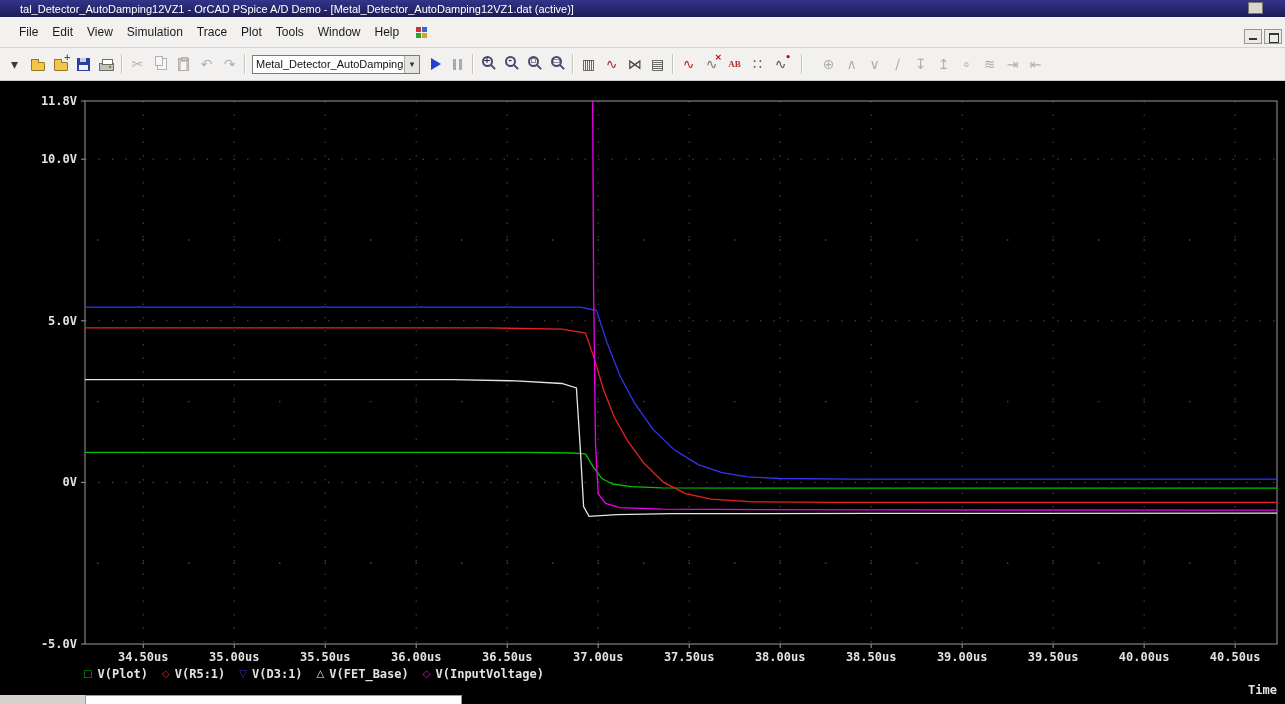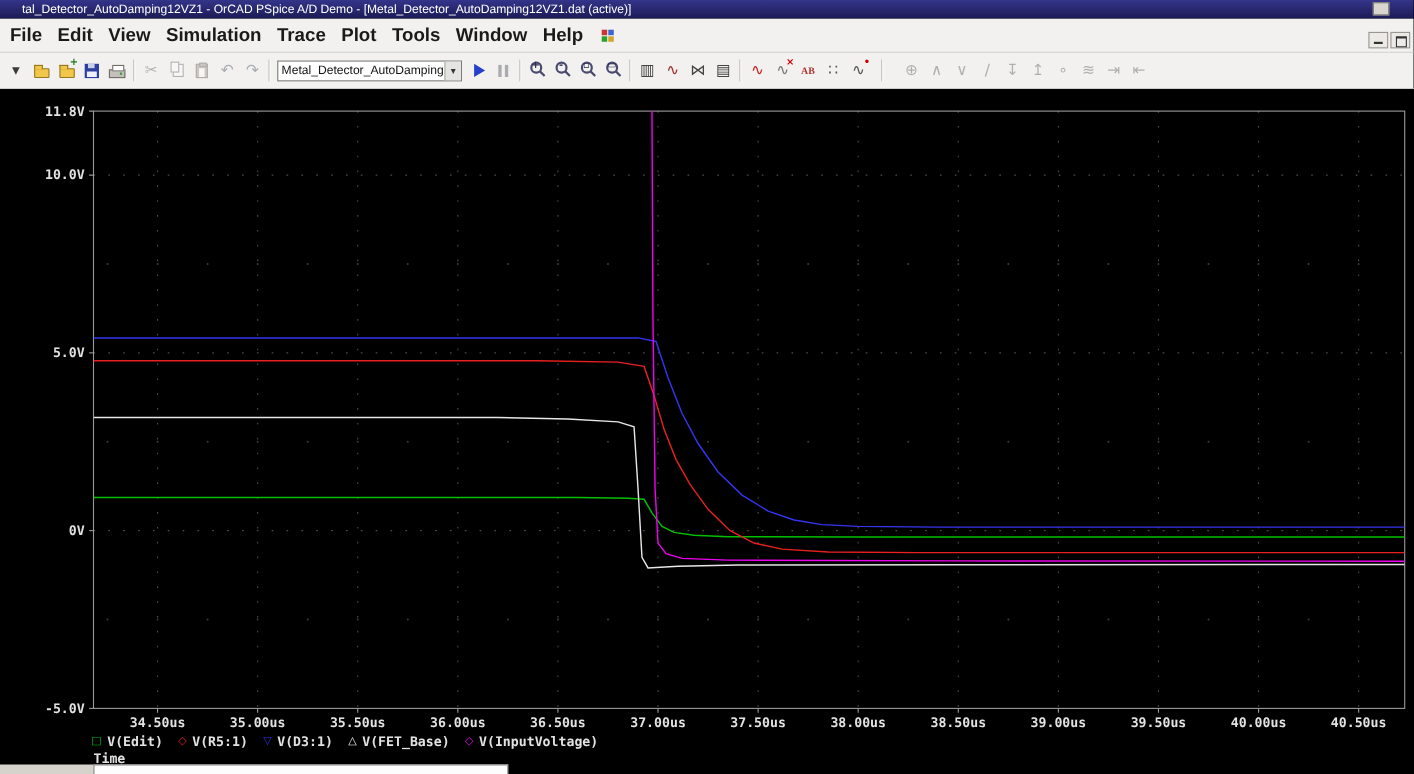--- a/index.html
+++ b/index.html
@@ -7,22 +7,22 @@
 
   
   #titlebar{position:absolute;left:0;top:0;width:1285px;height:17px;
     background:linear-gradient(180deg,#34348a 0%,#1b1b55 100%);
     color:#fff;font-size:11px;display:flex;align-items:center;padding-left:20px;white-space:nowrap;}
   #titlebar .partial-btn{position:absolute;right:22px;top:2px;width:15px;height:12px;
     background:#d9d6d0;border:1px solid #77756f;}
 
   
   #menubar{position:absolute;left:0;top:17px;width:1285px;height:31px;background:#f2f1ef;
-    border-bottom:1px solid #d8d6d2;display:flex;align-items:center;padding-left:2px;
-    font-size:17px;color:#1a1a1a;font-weight:bold;}
+    border-bottom:1px solid #d8d6d2;display:flex;align-items:center;padding-left:12px;
+    font-size:12px;color:#1a1a1a;}
   .menu-item{padding:4px 7px;cursor:default;}
   #mdi-child-icon{width:5px;height:5px;background:#cc3333;
     box-shadow:6px 0 0 #3a66d3,0 6px 0 #2ea02e,6px 6px 0 #d3a32e;margin-left:10px;margin-top:-6px;}
   #mdi-buttons{position:absolute;right:3px;bottom:3px;display:flex;}
   .mdi-btn{width:18px;height:15px;border:1px solid #999690;background:#eceae6;margin-left:2px;position:relative;}
   .mdi-btn.min::after{content:"";position:absolute;left:4px;bottom:3px;width:8px;height:2px;background:#333;}
   .mdi-btn.restore::after{content:"";position:absolute;left:4px;top:3px;width:8px;height:7px;
     border:1px solid #333;border-top-width:2px;}
 
   
@@ -79,21 +79,21 @@
   .mdot{fill:#3e3e3e;}
   .axisbox{fill:none;stroke:#9a9a9a;stroke-width:1;}
   .tick{stroke:#9a9a9a;stroke-width:1;}
   .xlab{fill:#e2e2e2;font:bold 12px "DejaVu Sans Mono",monospace;text-anchor:middle;}
   .ylab{fill:#e2e2e2;font:bold 12px "DejaVu Sans Mono",monospace;text-anchor:end;}
   .trace{fill:none;stroke-width:1.3;}
   #legend{position:absolute;left:83px;top:586px;display:flex;align-items:center;}
   .legend-item{display:flex;align-items:center;margin-right:14px;}
   .lmark{font-family:"DejaVu Sans",sans-serif;font-size:10px;margin-right:5px;line-height:1;}
   .llab{color:#e2e2e2;font:bold 12px "DejaVu Sans Mono",monospace;}
-  #time-label{position:absolute;left:85px;top:602px;width:1192px;text-align:left;
+  #time-label{position:absolute;left:85px;top:602px;width:1192px;text-align:right;
     color:#e2e2e2;font:bold 12px "DejaVu Sans Mono",monospace;}
 
   
   #strip-left{position:absolute;left:0;top:695px;width:85px;height:9px;background:#d6d3cd;}
   #strip-box{position:absolute;left:85px;top:695px;width:377px;height:9px;background:#fdfdfd;
     border:1px solid #9a9a9a;border-bottom:none;}
 </style>
 </head>
 <body>
 
@@ -382,21 +382,21 @@
       <text x="77" y="567" class="ylab">-5.0V</text>
       <polyline points="85.0,371.3 525.4,371.3 570.9,372.0 585.5,372.9 592.7,385.2 601.8,397.5 612.8,403.0 631.0,405.6 661.9,406.9 780.2,407.2 1277.0,407.2" class="trace" stroke="#00c000" clip-path="url(#pc)"></polyline>
       <polyline points="85.0,246.9 489.0,246.9 561.8,248.2 585.5,252.1 594.6,278.6 603.7,309.3 614.6,336.8 627.3,359.4 643.7,382.0 663.7,401.4 685.5,412.7 711.0,418.2 752.9,420.8 834.8,421.4 1277.0,421.4" class="trace" stroke="#e82020" clip-path="url(#pc)"></polyline>
       <polyline points="85.0,226.2 580.0,226.2 596.4,229.4 607.3,262.4 620.0,294.7 634.6,322.2 652.8,348.1 674.6,369.1 698.3,383.6 721.9,391.7 747.4,395.9 780.2,397.5 853.0,398.2 1277.0,398.2" class="trace" stroke="#3535f0" clip-path="url(#pc)"></polyline>
       <polyline points="85.0,298.6 452.6,298.6 516.3,299.9 561.8,302.5 576.4,307.0 580.0,362.6 583.6,425.6 589.1,435.3 616.4,433.7 671.0,432.7 871.2,432.4 1277.0,432.1" class="trace" stroke="#e6e6e6" clip-path="url(#pc)"></polyline>
       <polyline points="592.7,20.0 593.6,207.5 595.5,362.6 598.2,412.7 605.5,422.4 620.0,426.6 661.9,428.2 871.2,428.9 1277.0,429.2" class="trace" stroke="#f000f0" clip-path="url(#pc)"></polyline>
     </svg>
   <div id="legend">
       <span class="legend-item">
         <span class="lmark" style="color: rgb(0, 192, 0);">□</span>
-        <span class="llab">V(Edit)</span>
+        <span class="llab">V(Plot)</span>
       </span>
       <span class="legend-item">
         <span class="lmark" style="color: rgb(232, 32, 32);">◇</span>
         <span class="llab">V(R5:1)</span>
       </span>
       <span class="legend-item">
         <span class="lmark" style="color: rgb(53, 53, 240);">▽</span>
         <span class="llab">V(D3:1)</span>
       </span>
       <span class="legend-item">

